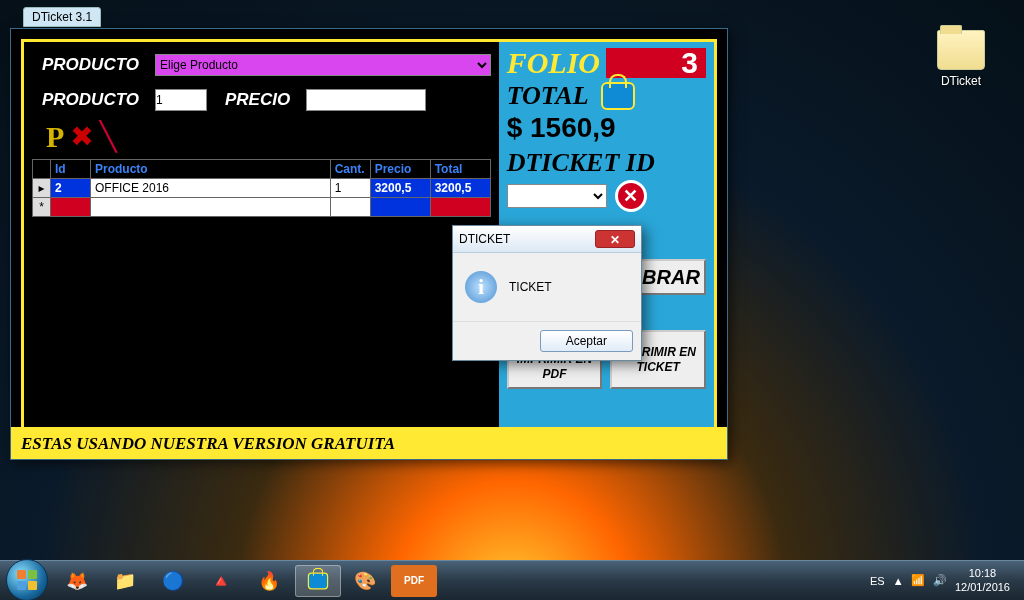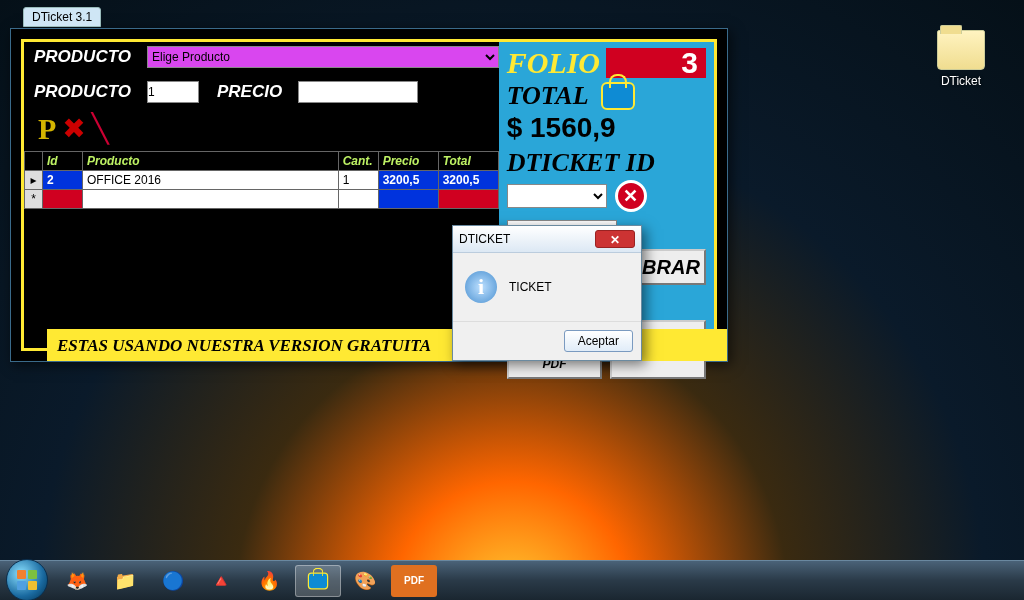--- a/index.html
+++ b/index.html
@@ -8,41 +8,41 @@
     font-family: "Segoe UI", Tahoma, sans-serif;
     background: radial-gradient(circle at 50% 100%, #ffcc33 0%, #ff6600 15%, #3a2a10 35%, #0a1a2a 60%, #051018 100%);
     position: relative;
   }
   
   .desktop-icon { position:absolute; top:30px; right:28px; width:70px; text-align:center; color:#fff; font-size:12px; text-shadow:0 0 3px #000; }
   .desktop-icon .folder { width:48px; height:40px; margin:0 auto 4px;
     background: linear-gradient(#fff3c0,#f0dd90); border:1px solid #cc9; border-radius:2px 2px 4px 4px; position:relative; }
   .desktop-icon .folder:before { content:""; position:absolute; top:-6px; left:2px; width:20px; height:8px; background:#f0dd90; border:1px solid #cc9; border-bottom:none; border-radius:2px 2px 0 0;}
   
-  .win { position:absolute; left:10px; top:28px; width:718px; height:334px;
+  .win { position:absolute; left:10px; top:28px; width:718px; height:432px;
     background:#000; border:1px solid #3a6a8a; box-shadow:3px 3px 12px rgba(0,0,0,0.6); }
   .win-title { position:absolute; left:12px; top:-22px; background:#cfe6f5; color:#000;
     font-size:12px; padding:2px 8px; border-radius:3px 3px 0 0; border:1px solid #9bb; }
   .panel { position:absolute; left:10px; top:10px; right:10px; bottom:10px;
     border:3px solid #ffe933; background:#000; display:flex; }
-  .panel-left { width:480px; position:relative; }
+  .panel-left { width:480px; padding:8px; position:relative; }
   .panel-right { flex:1; background:#2aa6d8; padding:6px 8px; display:flex; flex-direction:column; gap:4px;}
   
   .lbl { display:inline-block; background:#000; color:#fff; font:italic bold 17px/1 "Arial Black",sans-serif;
     padding:6px 10px; border-radius:4px; margin-right:6px; }
   .row { display:flex; align-items:center; margin-bottom:6px; }
   select.prod { flex:1; height:22px; font-size:12px; background:#d946ef; border:1px solid #888; }
   input.num { width:52px; height:22px; font-size:12px; border:1px solid #888; }
   input.price { width:120px; height:22px; border:1px solid #888; background:#fff;}
   .reg-btn { background:#eee; border:2px outset #ccc; font:bold italic 19px/1 Arial; padding:8px 10px; }
   .icons-px { margin-left:14px; font-size:28px; display:flex; gap:6px; align-items:center;}
   .p-icon { color:#d4b400; font:bold 30px/1 Georgia; text-shadow:1px 1px 0 #000;}
   
   .grid { width:100%; border-collapse:collapse; font-size:12px; color:#fff; background:#000; margin-top:6px;}
-  .grid th { background:#000; color:#bef264; border:1px solid #666; padding:2px 4px; font-weight:bold; font-style:italic; text-align:left;}
+  .grid th { background:#000; color:#3b82f6; border:1px solid #666; padding:2px 4px; font-weight:bold; text-align:left;}
   .grid td { border:1px solid #666; padding:2px 4px; background:#fff; color:#000;}
   .grid td.sel { background:#0033dd; color:#fff; font-weight:bold;}
   .grid td.rowhead { width:18px; background:#ddd; color:#000; text-align:center;}
   .grid td.red { background:#d00020;}
   .grid .empty td { height:16px;}
   
   .folio-row { display:flex; align-items:flex-start; gap:6px;}
   .folio-lbl { color:#ffe933; font:italic bold 30px/1 "Arial Black"; }
   .folio-val { background:#d00020; color:#fff; width:100px; text-align:right; font:bold 30px/1 Arial; padding:0 8px;}
   .total-lbl { color:#000; font:italic bold 26px/1 "Arial Black"; }
@@ -54,32 +54,32 @@
     color:#fff; font:bold 18px/1 Arial; display:flex; align-items:center; justify-content:center;}
   .r-input { background:#fff; border:1px solid #888; padding:2px 4px; font-size:13px; width:110px;}
   .cobrar { background:#eee; border:2px outset #ccc; font:bold italic 20px/1 Arial; padding:6px 4px; width:100px;}
   .bottom-btns { display:flex; gap:8px; margin-top:6px;}
   .bottom-btns button { flex:1; background:#eee; border:2px outset #ccc; font:bold italic 12px/1.2 Arial; padding:6px 3px;}
   .basket { width:34px; height:28px; background:#0e8bd4; border:2px solid #ffe933; border-radius:6px; position:relative;}
   .basket:before{content:"";position:absolute;top:-10px;left:6px;right:6px;height:12px;border:2px solid #ffe933;border-bottom:none;border-radius:8px 8px 0 0;}
   
   .footer { position:absolute; left:0; right:0; bottom:0; height:32px; background:#ffe933;
     display:flex; align-items:center; justify-content:space-between; padding:16px 10px;
-    font:italic bold 17px/1 "Arial Black"; color:#000;margin-left:36px;}
+    font:italic bold 17px/1 "Arial Black"; color:#000;}
   .footer .basket { transform:scale(0.8);}
   
   .dialog { position:absolute; left:452px; top:225px; width:190px; background:#f0f0f0;
     border:1px solid #6a8aa0; box-shadow:4px 4px 12px rgba(0,0,0,0.5); font-size:12px; z-index:10;}
   .dialog-title { background:linear-gradient(#fff,#dce8f4); padding:4px 6px; display:flex; justify-content:space-between; align-items:center; border-bottom:1px solid #bcd;}
   .dlg-x { background:#c33; color:#fff; width:40px; height:18px; border-radius:3px; text-align:center; font:bold 12px/18px Arial; border:1px solid #922;}
   .dialog-body { padding:18px 12px; display:flex; align-items:center; gap:12px;}
   .info-icon { width:32px; height:32px; border-radius:50%; background:radial-gradient(#bde0ff,#4a90d0);
     color:#fff; font:bold 22px/32px Georgia; text-align:center;}
   .dialog-foot { padding:8px; text-align:right; background:#f0f0f0; border-top:1px solid #ddd;}
-  .dialog-foot button { padding:3px 13px; border:1px solid #7a9ac0; background:linear-gradient(#fff,#e0ecf8); border-radius:3px; font-size:12px;}
+  .dialog-foot button { padding:3px 25px; border:1px solid #7a9ac0; background:linear-gradient(#fff,#e0ecf8); border-radius:3px; font-size:12px;}
   
   .taskbar { position:absolute; left:0; right:0; bottom:0; height:40px;
     background:linear-gradient(#4a6278,#2a3a48 50%,#1a2630); border-top:1px solid #6a88a0;
     display:flex; align-items:center; padding:0 6px; z-index:5;}
   .start { width:42px; height:42px; border-radius:50%; margin:-2px 6px 0 0;
     background:radial-gradient(circle at 35% 35%, #8ae0ff 0%, #1a6aa0 60%, #003050 100%); border:1px solid #0a3050;
     display:grid; grid-template:1fr 1fr/1fr 1fr; gap:2px; padding:10px;}
   .start span{border-radius:1px}
   .start span:nth-child(1){background:#f08030}.start span:nth-child(2){background:#7cc040}
   .start span:nth-child(3){background:#50a0e0}.start span:nth-child(4){background:#f0c030}
@@ -208,13 +208,23 @@
   <div class="tb-ico">🦊</div>
   <div class="tb-ico">📁</div>
   <div class="tb-ico">🔵</div>
   <div class="tb-ico">🔺</div>
   <div class="tb-ico">🔥</div>
   <div class="tb-ico active">
       <span class="basket" style="transform:scale(0.6)"></span>
     </div>
   <div class="tb-ico">🎨</div>
   <div class="tb-ico" style="background:#e07020;color:#fff;font-size:10px;font-weight:bold">PDF</div>
+  <div class="tray">
+    <span>ES</span>
+    <span>▲</span>
+    <span>📶</span>
+    <span>🔊</span>
+    <div class="clock">
+      <div>10:18</div>
+      <div>12/01/2016</div>
+    </div>
+  </div>
 </div>
 
 </body></html>

